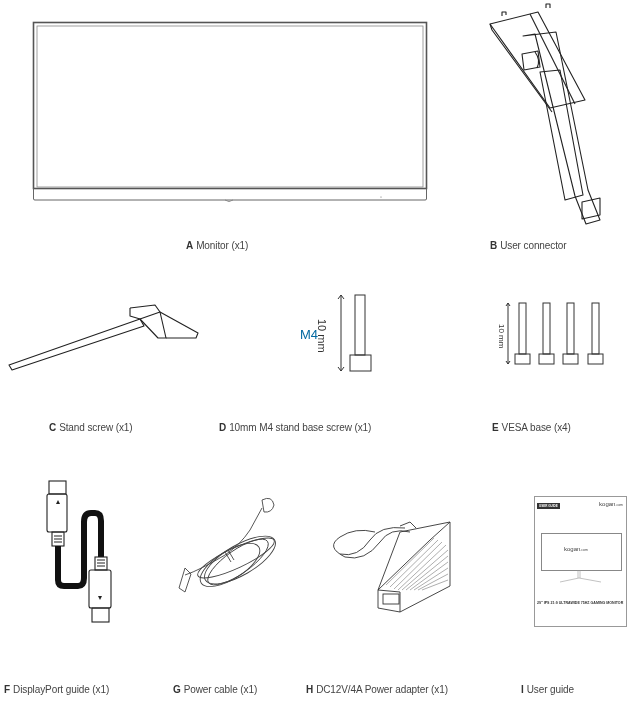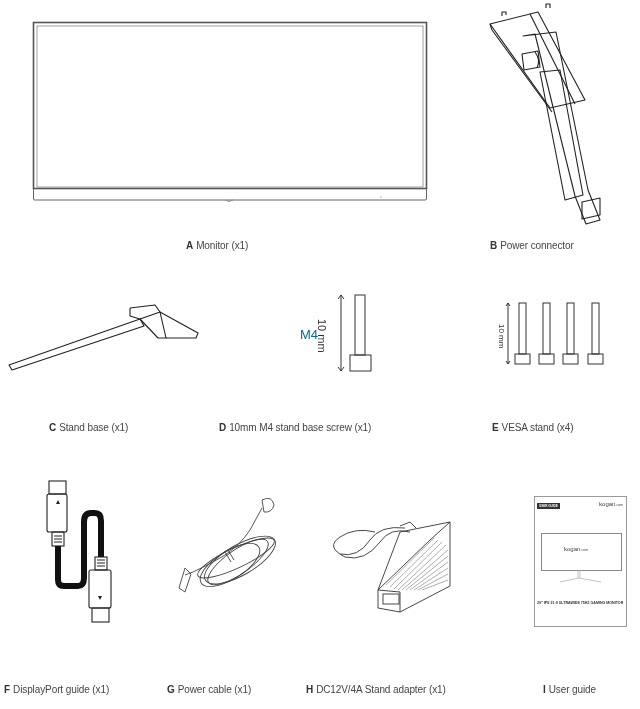--- a/index.html
+++ b/index.html
@@ -31,32 +31,32 @@
     <path d="M530 14 L575 104"></path>
     <path d="M502 16 v-4 h4 v3"></path>
     <path d="M546 8 v-4 h4 v4"></path>
     <path d="M523 36 L535 34 L575 196 L586 224 L600 220 L588 190 L556 32 Z"></path>
     <path d="M540 72 L560 70 L583 195 L565 200 Z"></path>
     <path d="M582 202 L600 198 L600 215 L582 219 Z"></path>
     <path d="M522 54 l16 -3 l2 16 l-16 3 Z"></path>
     <path d="M535 52 q6 8 2 16"></path>
   </g>
 </svg>
-<div class="cap" style="left:490px;top:240px"><b>B</b><span>Power connector</span></div>
+<div class="cap" style="left:490px;top:240px"><b>B</b><span>User connector</span></div>
 
 <svg width="640" height="709" style="left:0;top:0;pointer-events:none">
   <g fill="none" stroke="#222" stroke-width="1.1" stroke-linejoin="round">
     <path d="M9 365 L140 319 L144 326 L12 370 Z"></path>
     <path d="M130 308 L155 305 L160 312 L140 319"></path>
     <path d="M140 319 L158 338 L166 338 L160 312"></path>
     <path d="M160 312 L198 333 L196 338 L166 338"></path>
     <path d="M130 308 L130 316 L140 319"></path>
   </g>
 </svg>
-<div class="cap" style="left:49px;top:422px"><b>C</b><span>Stand base (x1)</span></div>
+<div class="cap" style="left:49px;top:422px"><b>C</b><span>Stand screw (x1)</span></div>
 
 <svg width="640" height="709" style="left:0;top:0;pointer-events:none">
   <g fill="none" stroke="#333" stroke-width="1">
     <rect x="355" y="295" width="10" height="60"></rect>
     <rect x="350" y="355" width="21" height="16"></rect>
     <line x1="341" y1="295" x2="341" y2="371"></line>
     <path d="M338 299 l3 -4 l3 4 M338 367 l3 4 l3 -4"></path>
   </g>
 </svg>
 <div class="abs" style="left:300px;top:327px;font-size:13px;color:#0369a1">M4</div>
@@ -71,21 +71,21 @@
       <rect x="515" y="354" width="15" height="10"></rect>
     <rect x="543" y="303" width="7" height="51"></rect>
       <rect x="539" y="354" width="15" height="10"></rect>
     <rect x="567" y="303" width="7" height="51"></rect>
       <rect x="563" y="354" width="15" height="10"></rect>
     <rect x="592" y="303" width="7" height="51"></rect>
       <rect x="588" y="354" width="15" height="10"></rect>
   </g>
 </svg>
 <div class="abs" style="left:506px;top:324px;font-size:8px;color:#333;transform:rotate(90deg);transform-origin:left top;white-space:nowrap">10 mm</div>
-<div class="cap" style="left:492px;top:422px"><b>E</b><span>VESA stand (x4)</span></div>
+<div class="cap" style="left:492px;top:422px"><b>E</b><span>VESA base (x4)</span></div>
 
 <svg width="640" height="709" style="left:0;top:0;pointer-events:none">
   <g fill="none" stroke="#222" stroke-width="1.1">
     <rect x="49" y="481" width="17" height="13"></rect>
     <rect x="47" y="494" width="20" height="38" rx="2"></rect>
     <path d="M54 536 h8 M54 539 h8 M54 542 h8"></path>
     <rect x="52" y="532" width="12" height="14"></rect>
     <path d="M58 546 V580 Q58 586 64 586 H78 Q84 586 84 578 V522 Q84 513 91 513 H95 Q101 513 101 521 V557" stroke-width="6" stroke="#111"></path>
     <rect x="95" y="557" width="12" height="13"></rect>
     <path d="M97 560 h8 M97 563 h8 M97 566 h8"></path>
@@ -101,43 +101,43 @@
     <path d="M262 500 q10 -5 12 5 q-2 8 -10 7 z"></path>
     <path d="M262 508 L250 530 Q240 545 225 555 Q200 570 185 575"></path>
     <ellipse cx="240" cy="560" rx="40" ry="15" transform="rotate(-30 240 560)"></ellipse>
     <ellipse cx="238" cy="562" rx="36" ry="12" transform="rotate(-35 238 562)"></ellipse>
     <ellipse cx="236" cy="558" rx="42" ry="10" transform="rotate(-25 236 558)"></ellipse>
     <ellipse cx="230" cy="565" rx="34" ry="14" transform="rotate(-32 230 565)"></ellipse>
     <path d="M225 552 l6 10 M228 550 l6 10"></path>
     <path d="M185 568 l-6 20 l6 4 l6 -18 z"></path>
   </g>
 </svg>
-<div class="cap" style="left:167px;top:684px"><b>G</b><span>Power cable (x1)</span></div>
+<div class="cap" style="left:173px;top:684px"><b>G</b><span>Power cable (x1)</span></div>
 
 <svg width="640" height="709" style="left:0;top:0;pointer-events:none">
   <g fill="none" stroke="#333" stroke-width="0.9">
     <path d="M400 532 L450 522 L450 586 L400 612 L378 608 L378 590 Z"></path>
     <path d="M378 590 L430 540 L450 522"></path>
     <path d="M400 612 L400 592 L378 590"></path>
     <g stroke="#777" stroke-width="0.6">
       <path d="M386 585 L434 538 M390 587 L438 540 M394 589 L442 542 M398 590 L446 545 M402 590 L448 550 M406 590 L448 556 M410 590 L448 562 M414 590 L448 568 M418 590 L448 574 M422 590 L448 580"></path>
     </g>
     <rect x="383" y="594" width="16" height="10"></rect>
     <path d="M410 532 q-20 -5 -30 10 q-15 20 -35 15 q-20 -10 -5 -20 q15 -10 35 -5"></path>
     <path d="M405 528 q-25 -3 -35 12 q-12 18 -30 14"></path>
     <path d="M400 526 l10 -4 l6 6"></path>
   </g>
 </svg>
-<div class="cap" style="left:306px;top:684px"><b>H</b><span>DC12V/4A Stand adapter (x1)</span></div>
+<div class="cap" style="left:306px;top:684px"><b>H</b><span>DC12V/4A Power adapter (x1)</span></div>
 
 <div class="abs" style="left:534px;top:496px;width:91px;height:129px;border:1px solid #999;background:#fff;">
   <div class="ug-tag" style="left:2px;top:6px">USER GUIDE</div>
   <div class="ug-logo" style="right:3px;top:4px"><span>kogan</span><span style="font-size:3.5px">.com</span></div>
   <div class="abs" style="left:6px;top:36px;width:79px;height:36px;border:1px solid #888;"></div>
   <div class="ug-logo" style="left:29px;top:49px"><span>kogan</span><span style="font-size:3.5px">.com</span></div>
   <svg width="91" height="129" style="left:0;top:0">
     <g fill="none" stroke="#999" stroke-width="0.6">
       <path d="M45 73 v8 M43 73 v8 M44 81 L25 85 M44 81 L66 85"></path>
     </g>
   </svg>
   <div class="ug-title" style="left:2px;top:104px">29" IPS 21:9 ULTRAWIDE 75HZ GAMING MONITOR</div>
 </div>
-<div class="cap" style="left:543px;top:684px"><b>I</b><span>User guide</span></div>
+<div class="cap" style="left:521px;top:684px"><b>I</b><span>User guide</span></div>
 
 </body></html>

